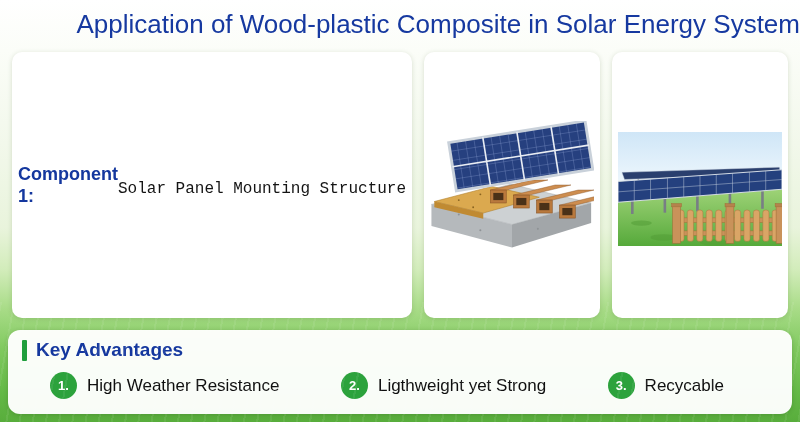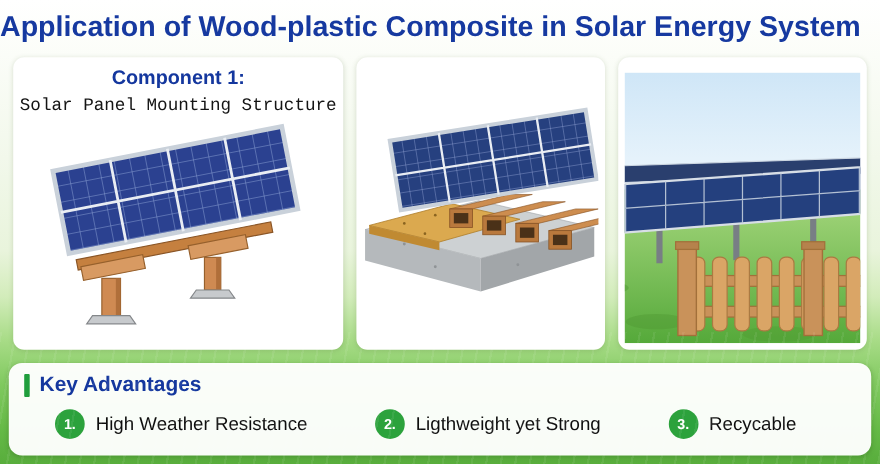--- a/index.html
+++ b/index.html
@@ -8,31 +8,31 @@
     font-family:"Liberation Sans", sans-serif;
     position:relative; overflow:hidden;
     background:linear-gradient(180deg,#ffffff 0%,#fbfdf8 12%,#f2f8eb 34%,#e9f4dc 54%,#d2ecba 64%,#a9dc88 73%,#7fc95e 83%,#64b946 93%,#58ad3c 100%);
   }
   body::after{
     content:""; position:absolute; left:0; right:0; bottom:0; height:120px;
     background:repeating-linear-gradient(100deg, rgba(255,255,255,0.07) 0 2px, transparent 2px 13px);
     pointer-events:none;
   }
   .page-title{
-    text-align:left; color:#1639a0; font-weight:bold; font-size:26px;
+    text-align:right; color:#1639a0; font-weight:normal; font-size:26px;
     padding-top:9px; white-space:nowrap;
   }
   .cards{
     position:absolute; left:0; right:0; top:52px;
     display:flex; gap:12px; padding:0 12px;
   }
   .card{
     flex:1; height:266px; background:#ffffff; border-radius:10px;
     box-shadow:0 1px 5px rgba(60,90,40,0.18);
-    display:flex; flex-direction:column; align-items:center;
+    display:flex; flex-direction:row; align-items:center;
     padding:8px 6px 6px;
     justify-content:space-between;
   }
   .card-heading{ color:#14379e; font-weight:bold; font-size:18px; line-height:1.2; }
   .card-subtitle{ color:#141414; font-size:16px; margin-top:5px; white-space:nowrap;font-family:Liberation Mono, monospace; }
   .card-illustration{ flex:1; width:100%; margin-top:6px; min-height:0; }
   .card-illustration svg{ display:block; width:100%; height:100%; }
   .advantages{
     position:absolute; left:8px; right:8px; top:330px; height:84px;
     background:rgba(255,255,255,0.96); border-radius:12px;

